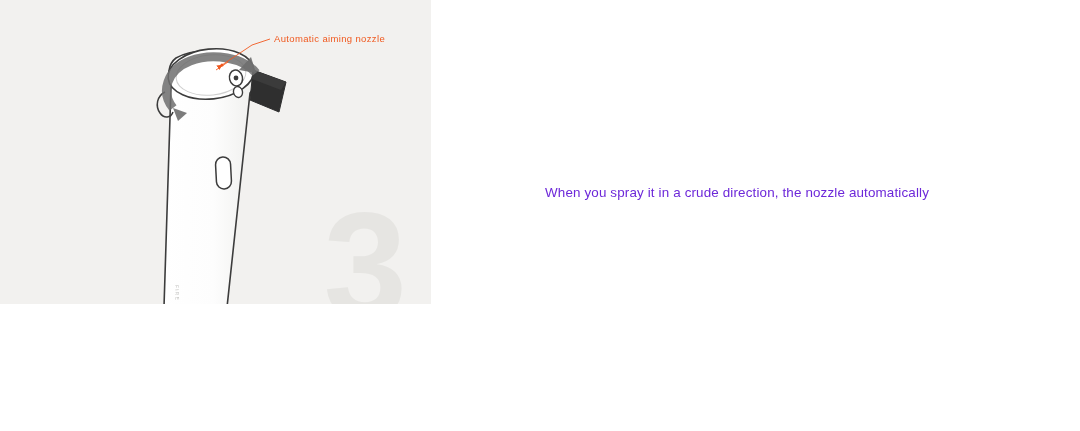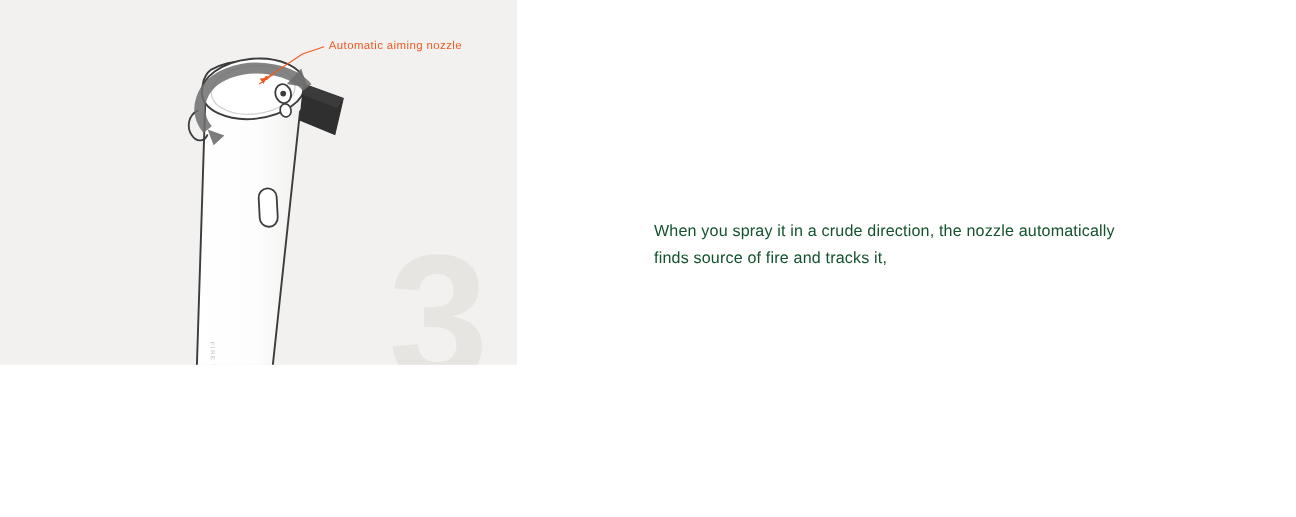--- a/index.html
+++ b/index.html
@@ -68,21 +68,21 @@
     background: #ffffff;
   }
   .caption-en {
     position: absolute;
     left: 114px;
     top: 182px;
     width: 460px;
     font-family: "Liberation Sans", sans-serif;
     font-size: 13.4px;
     line-height: 1.62;
-    color: #14532d;
+    color: #6d28d9;
     letter-spacing: 0.15px;
   }
   .caption-en .line {
     display: block;
   }
   .caption-ko {
     position: absolute;
     left: 114px;
     top: 231px;
     width: 470px;
@@ -168,17 +168,16 @@
     </svg>
 
     <div class="callout-label">Automatic aiming nozzle</div>
 
     <div class="step-number">3</div>
   </div>
 
   <div class="text-panel">
     <div class="caption-en">
       <span class="line">When you spray it in a crude direction, the nozzle automatically</span>
-      <span class="line">finds source of fire and tracks it,</span>
     </div>
   </div>
 
 </div>
 
 </body></html>

